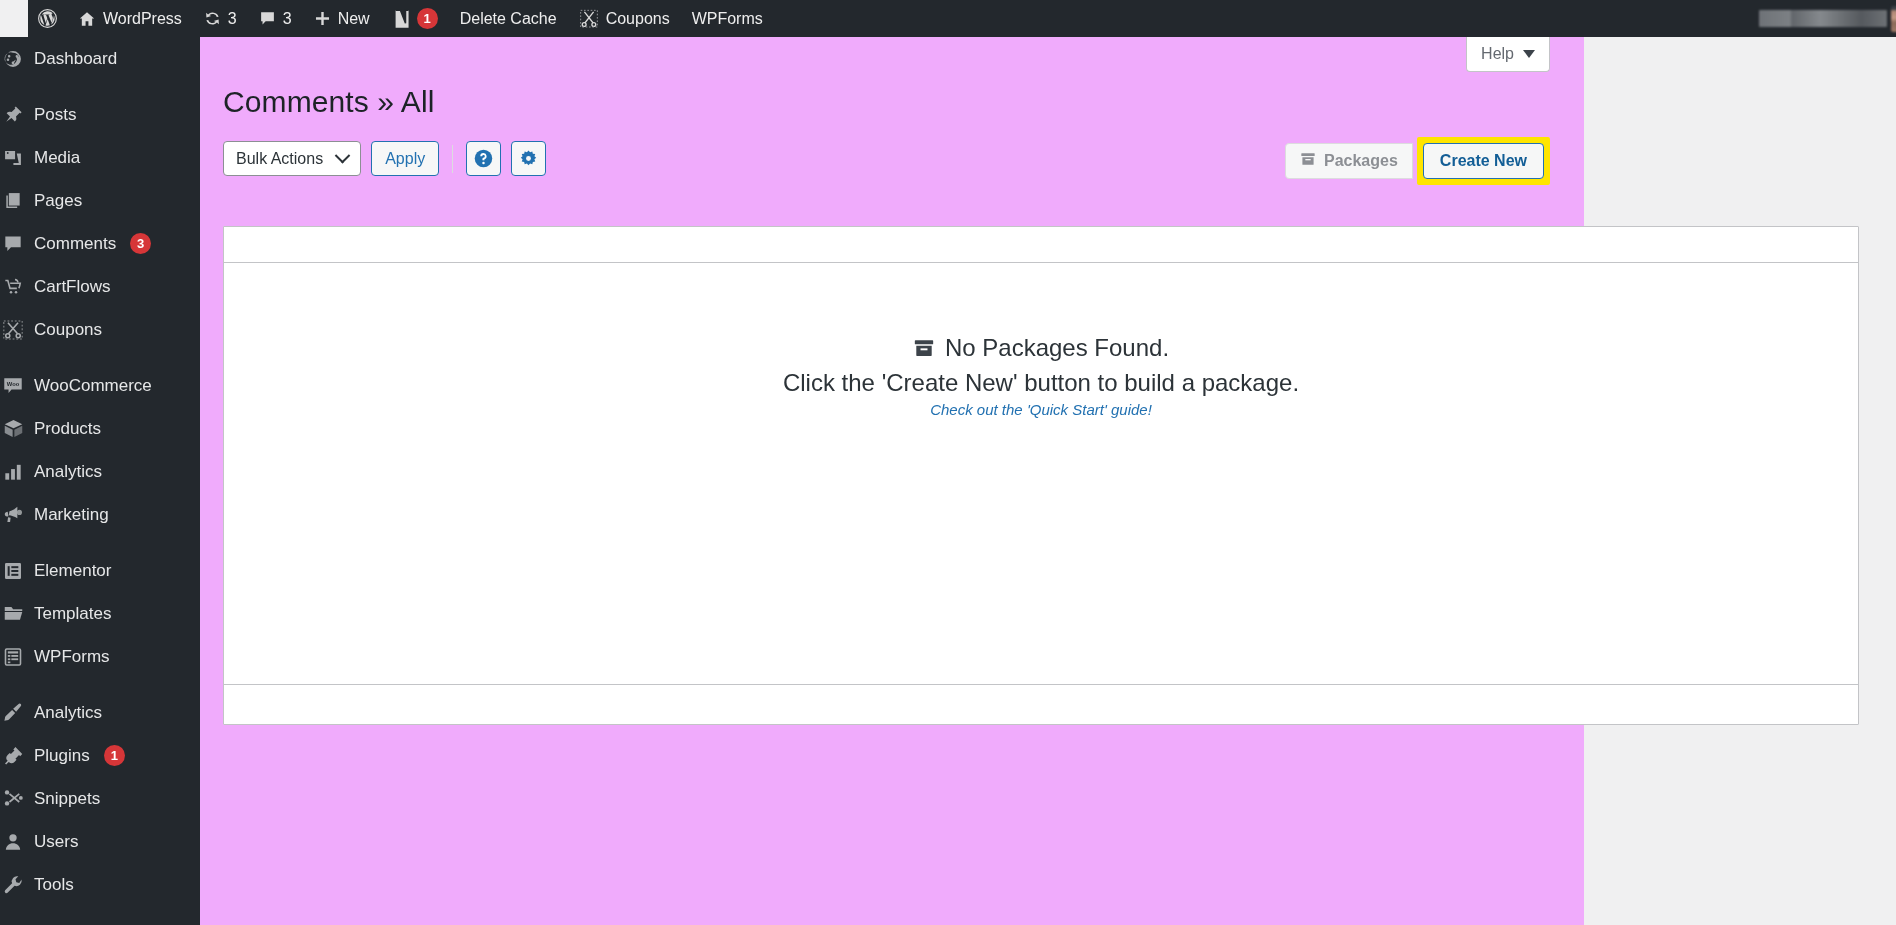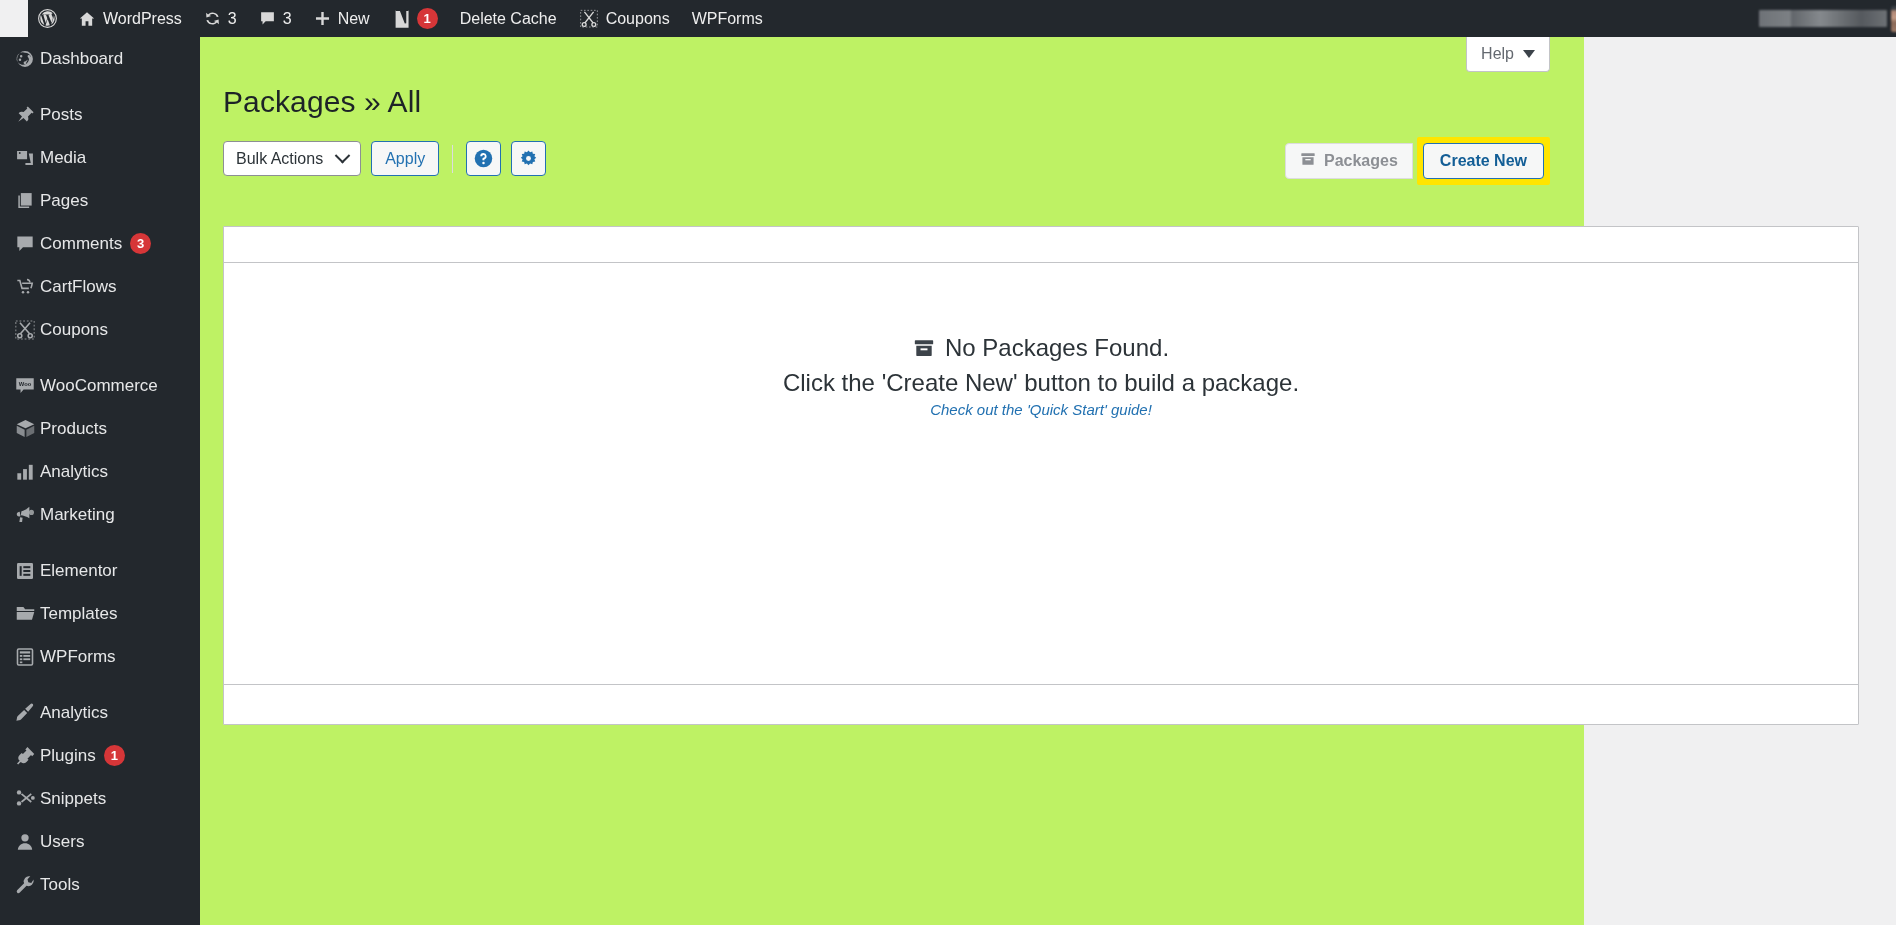--- a/index.html
+++ b/index.html
@@ -67,25 +67,24 @@
   
   #sidebar {
     position: absolute; top: 37px; left: 0;
     width: 200px; height: 888px;
     background: #23282d;
     z-index: 20;
   }
   .menu-item {
     display: flex; align-items: center;
     height: 43px;
-    padding-left: 12px;
     color: #e6e7e8;
     font-size: 17px;
     cursor: pointer;
-    gap: 2px;
+    gap: 8px;
   }
   .menu-ico {
     width: 26px; height: 26px;
     display: inline-flex; align-items: center; justify-content: center;
     color: #a7aaad;
     flex: 0 0 26px;
   }
   .menu-ico svg { display: block; }
   .menu-label { line-height: 1; }
   .menu-badge {
@@ -96,21 +95,21 @@
     font-size: 13px; font-weight: 600;
     padding: 0 6px;
     margin-left: 6px;
   }
   .menu-sep { height: 13px; }
 
   
   #main {
     position: absolute; top: 37px; left: 200px;
     width: 1384px; height: 888px;
-    background: #bef264;
+    background: #f0abfc;
   }
 
   #help-tab-wrap {
     position: absolute; top: 0; right: 34px;
     display: flex;
   }
   #help-tab {
     background: #fff;
     border: 1px solid #c3c4c7;
     border-top: none;
@@ -589,21 +588,21 @@
 
 <div id="main">
 
   <div id="help-tab-wrap">
     <div id="help-tab">
       <span>Help</span>
       <span class="caret-down"></span>
     </div>
   </div>
 
-  <h1 id="page-title">Packages » All</h1>
+  <h1 id="page-title">Comments » All</h1>
 
   <div id="toolbar">
 
     <div class="sel-bulk">
       <span>Bulk Actions</span>
       <span class="chev"></span>
     </div>
 
     <button class="btn-secondary">Apply</button>
 

